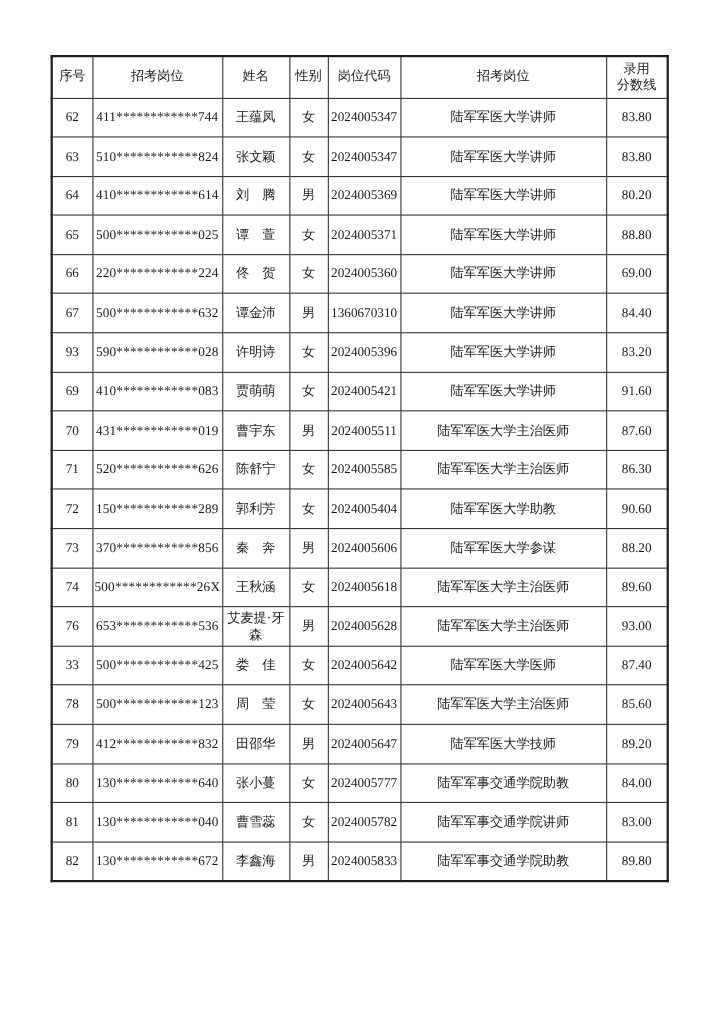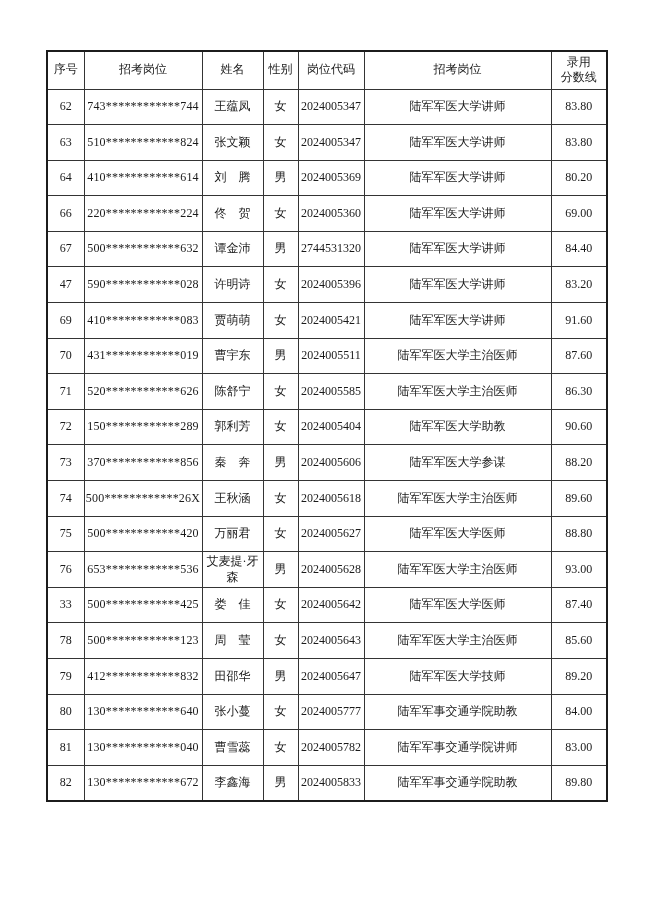--- a/index.html
+++ b/index.html
@@ -74,21 +74,21 @@
         <th>性别</th>
         <th>岗位代码</th>
         <th>招考岗位</th>
         <th class="h-score">录用
 分数线</th>
       </tr>
     </thead>
     <tbody>
         <tr>
     <td class="c-no">62</td>
-    <td class="c-id">743************744</td>
+    <td class="c-id">411************744</td>
     <td class="c-name">王蕴凤</td>
     <td class="c-gender">女</td>
     <td class="c-code">2024005347</td>
     <td class="c-position">陆军军医大学讲师</td>
     <td class="c-score">83.80</td>
   </tr>
         <tr>
     <td class="c-no">63</td>
     <td class="c-id">510************824</td>
     <td class="c-name">张文颖</td>
@@ -100,39 +100,48 @@
         <tr>
     <td class="c-no">64</td>
     <td class="c-id">410************614</td>
     <td class="c-name">刘　腾</td>
     <td class="c-gender">男</td>
     <td class="c-code">2024005369</td>
     <td class="c-position">陆军军医大学讲师</td>
     <td class="c-score">80.20</td>
   </tr>
         <tr>
+    <td class="c-no">65</td>
+    <td class="c-id">500************025</td>
+    <td class="c-name">谭　萱</td>
+    <td class="c-gender">女</td>
+    <td class="c-code">2024005371</td>
+    <td class="c-position">陆军军医大学讲师</td>
+    <td class="c-score">88.80</td>
+  </tr>
+        <tr>
     <td class="c-no">66</td>
     <td class="c-id">220************224</td>
     <td class="c-name">佟　贺</td>
     <td class="c-gender">女</td>
     <td class="c-code">2024005360</td>
     <td class="c-position">陆军军医大学讲师</td>
     <td class="c-score">69.00</td>
   </tr>
         <tr>
     <td class="c-no">67</td>
     <td class="c-id">500************632</td>
     <td class="c-name">谭金沛</td>
     <td class="c-gender">男</td>
-    <td class="c-code">2744531320</td>
+    <td class="c-code">1360670310</td>
     <td class="c-position">陆军军医大学讲师</td>
     <td class="c-score">84.40</td>
   </tr>
         <tr>
-    <td class="c-no">47</td>
+    <td class="c-no">93</td>
     <td class="c-id">590************028</td>
     <td class="c-name">许明诗</td>
     <td class="c-gender">女</td>
     <td class="c-code">2024005396</td>
     <td class="c-position">陆军军医大学讲师</td>
     <td class="c-score">83.20</td>
   </tr>
         <tr>
     <td class="c-no">69</td>
     <td class="c-id">410************083</td>
@@ -179,29 +188,20 @@
     <td class="c-score">88.20</td>
   </tr>
         <tr>
     <td class="c-no">74</td>
     <td class="c-id">500************26X</td>
     <td class="c-name">王秋涵</td>
     <td class="c-gender">女</td>
     <td class="c-code">2024005618</td>
     <td class="c-position">陆军军医大学主治医师</td>
     <td class="c-score">89.60</td>
-  </tr>
-        <tr>
-    <td class="c-no">75</td>
-    <td class="c-id">500************420</td>
-    <td class="c-name">万丽君</td>
-    <td class="c-gender">女</td>
-    <td class="c-code">2024005627</td>
-    <td class="c-position">陆军军医大学医师</td>
-    <td class="c-score">88.80</td>
   </tr>
         <tr>
     <td class="c-no">76</td>
     <td class="c-id">653************536</td>
     <td class="c-name">艾麦提·牙森</td>
     <td class="c-gender">男</td>
     <td class="c-code">2024005628</td>
     <td class="c-position">陆军军医大学主治医师</td>
     <td class="c-score">93.00</td>
   </tr>

